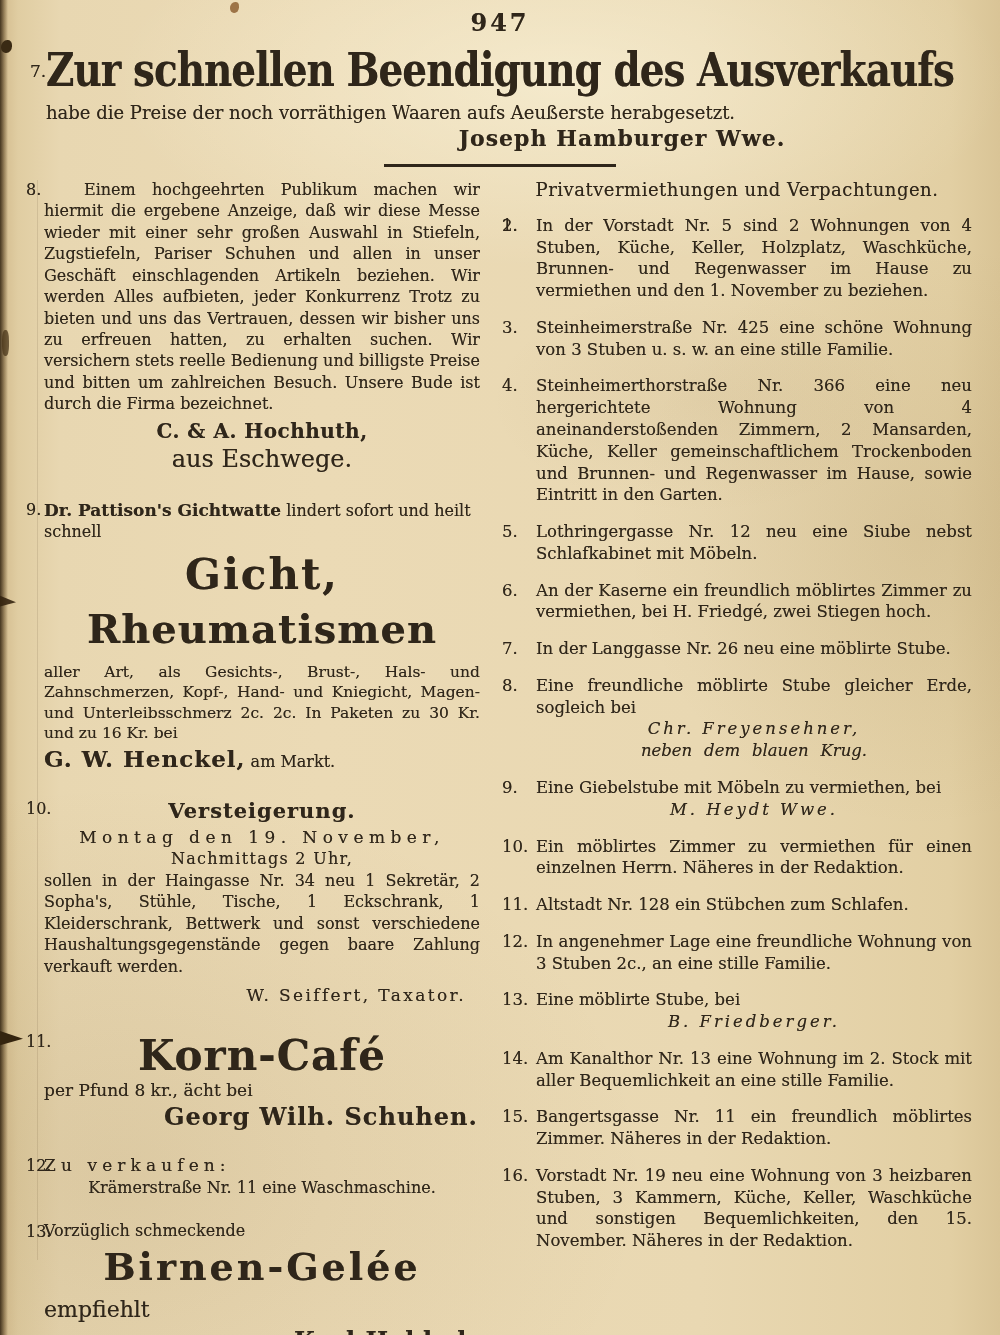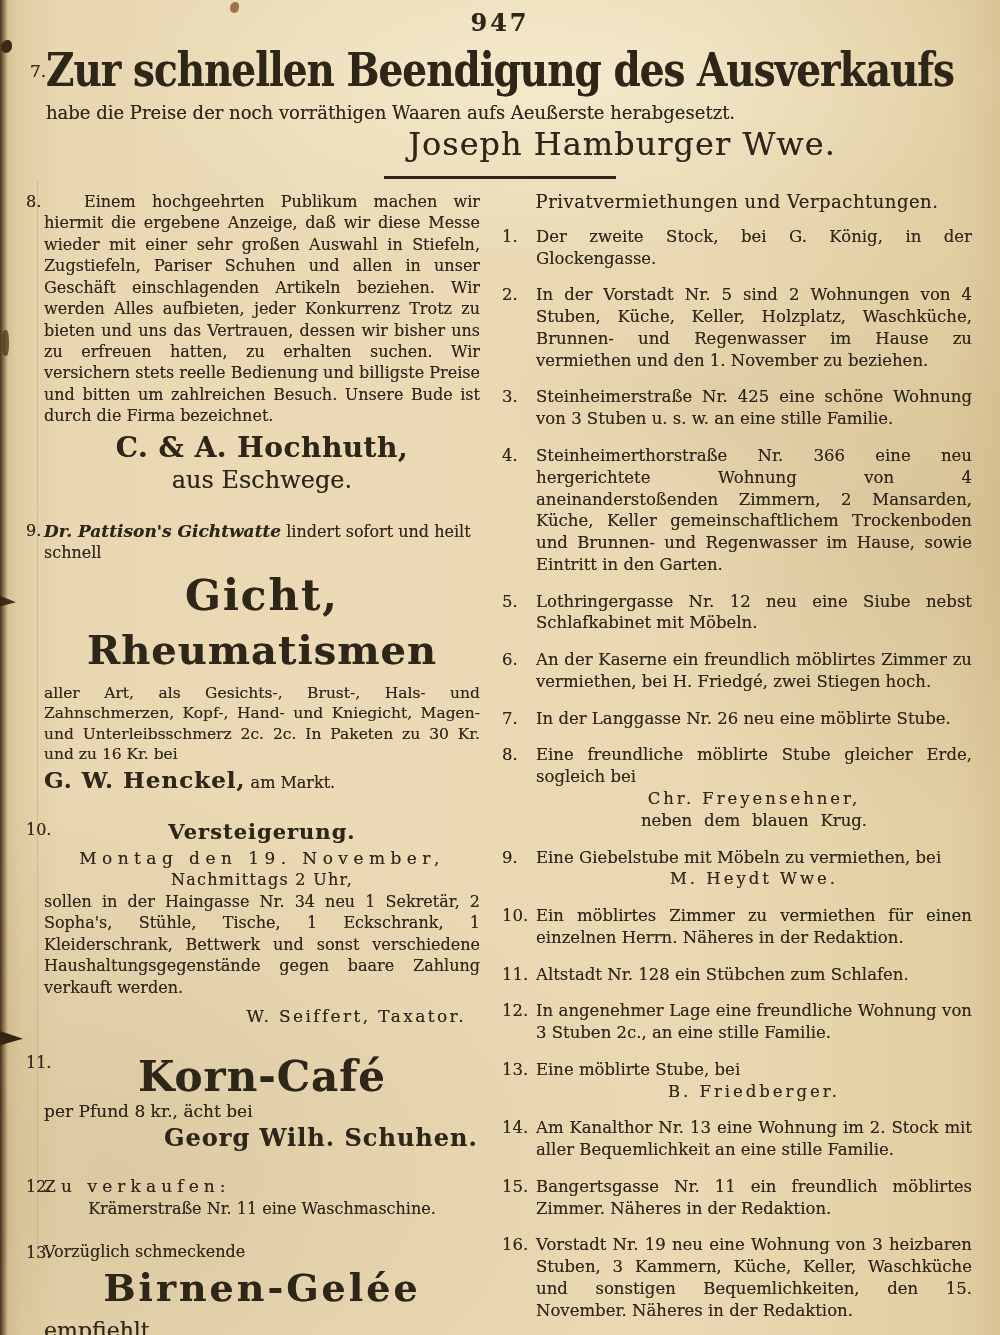--- a/index.html
+++ b/index.html
@@ -32,39 +32,39 @@
   .crease{position:absolute;left:37px;top:180px;width:1px;height:1080px;background:rgba(90,70,40,.14);}
 
   
   .pageno{ text-align:center;font-weight:bold;font-size:24px;letter-spacing:3px;padding-top:8px;}
   .masthead{position:relative;margin-top:2px;}
   .mast-no{position:absolute;left:30px;top:16px;font-size:17px;}
   .headline{
     text-align:center;font-weight:bold;font-size:39px;letter-spacing:-1px;
     line-height:1.1;white-space:nowrap;transform:scaleY(1.18);transform-origin:top center;margin-top:8px;}
   .subline{font-size:18px;margin:14px 0 0 46px;}
-  .mast-sig{font-size:32px;font-weight:normal;letter-spacing:1px;text-align:center;margin:2px 16px 0 260px;}
+  .mast-sig{font-size:22px;font-weight:bold;letter-spacing:1px;text-align:center;margin:2px 16px 0 260px;}
   .divider{width:232px;border:none;border-top:3px solid #2f261a;margin:13px auto 10px auto;}
 
   
   .columns{display:flex;gap:22px;padding:2px 28px 0 28px;}
   .col-left{width:452px;flex:none;}
   .col-right{flex:1;min-width:0;}
 
   .ad{position:relative;padding-left:16px;}
   .ad-no{position:absolute;left:-2px;top:1px;font-size:16px;}
   .body-just{font-size:16px;line-height:1.34;text-align:justify;}
   .indent1{text-indent:40px;}
 
-  .sig-big{font-size:28px;font-weight:bold;text-align:center;margin-top:4px;letter-spacing:.5px;}
+  .sig-big{font-size:20px;font-weight:bold;text-align:center;margin-top:4px;letter-spacing:.5px;}
   .sig-sub{font-size:24px;text-align:center;margin-top:2px;}
 
   .ad9{margin-top:26px;}
   .lead{font-size:16px;line-height:1.3;}
-  .lead b{font-size:17px;font-style:italic;}
+  .lead b{font-size:17px;}
   .fatface{text-align:center;font-weight:bold;}
   .fat1{font-size:42px;margin:8px 0 0 0;letter-spacing:2px;}
   .fat2{font-size:40px;margin:6px 0 10px 0;letter-spacing:1px;}
   .small-body{font-size:15.5px;line-height:1.3;text-align:justify;}
   .sig-line{font-size:16px;margin-top:2px;}
   .sig-line b{font-size:23px;letter-spacing:1px;}
 
   .ad10{margin-top:26px;}
   .t-center{text-align:center;}
   .verst-title{font-size:21px;font-weight:bold;letter-spacing:1px;}
@@ -85,21 +85,21 @@
   .ad13{margin-top:24px;}
   .gelee-lead{font-size:16px;}
   .gelee-title{font-size:38px;letter-spacing:3px;margin:4px 0 0 0;}
   .gelee-line{font-size:22px;margin-top:8px;}
   .gelee-sig{font-size:24px;font-weight:bold;margin:4px 0 0 250px;letter-spacing:1px;}
 
   
   .rc-header{font-size:18px;text-align:center;margin:0 0 14px 0;letter-spacing:.5px;}
   .listing{position:relative;padding-left:34px;font-size:16.5px;line-height:1.32;text-align:justify;margin-bottom:15px;}
   .l-no{position:absolute;left:0;top:0;}
-  .l-sig{display:block;text-align:center;}
+  .l-sig{display:block;text-align:center;font-style:italic;}
   .l-sig.s0{letter-spacing:.18em;}
   .l-sig.s1{word-spacing:.4em;}
 </style>
 </head>
 <body>
 
 <div class="page">
 
   <div class="edge-left"></div>
   <div class="fleck fleck-a"></div>
@@ -176,21 +176,20 @@
         <div class="gelee-sig">Karl Hebbel.</div>
       </div>
 
     </div>
 
     <div class="col-right">
       <div class="rc-header">Privatvermiethungen und Verpachtungen.</div>
       <div id="listings">
   <div class="listing">
     <span class="l-no">1.</span>
-    <span class="l-text">Der zweite Stock, bei G. König, in der Glockengasse.</span>
   </div>
 
   <div class="listing">
     <span class="l-no">2.</span>
     <span class="l-text">In der Vorstadt Nr. 5 sind 2 Wohnungen von 4 Stuben, Küche, Keller, Holzplatz, Waschküche, Brunnen- und Regenwasser im Hause zu vermiethen und den 1. November zu beziehen.</span>
   </div>
 
   <div class="listing">
     <span class="l-no">3.</span>
     <span class="l-text">Steinheimerstraße Nr. 425 eine schöne Wohnung von 3 Stuben u. s. w. an eine stille Familie.</span>

